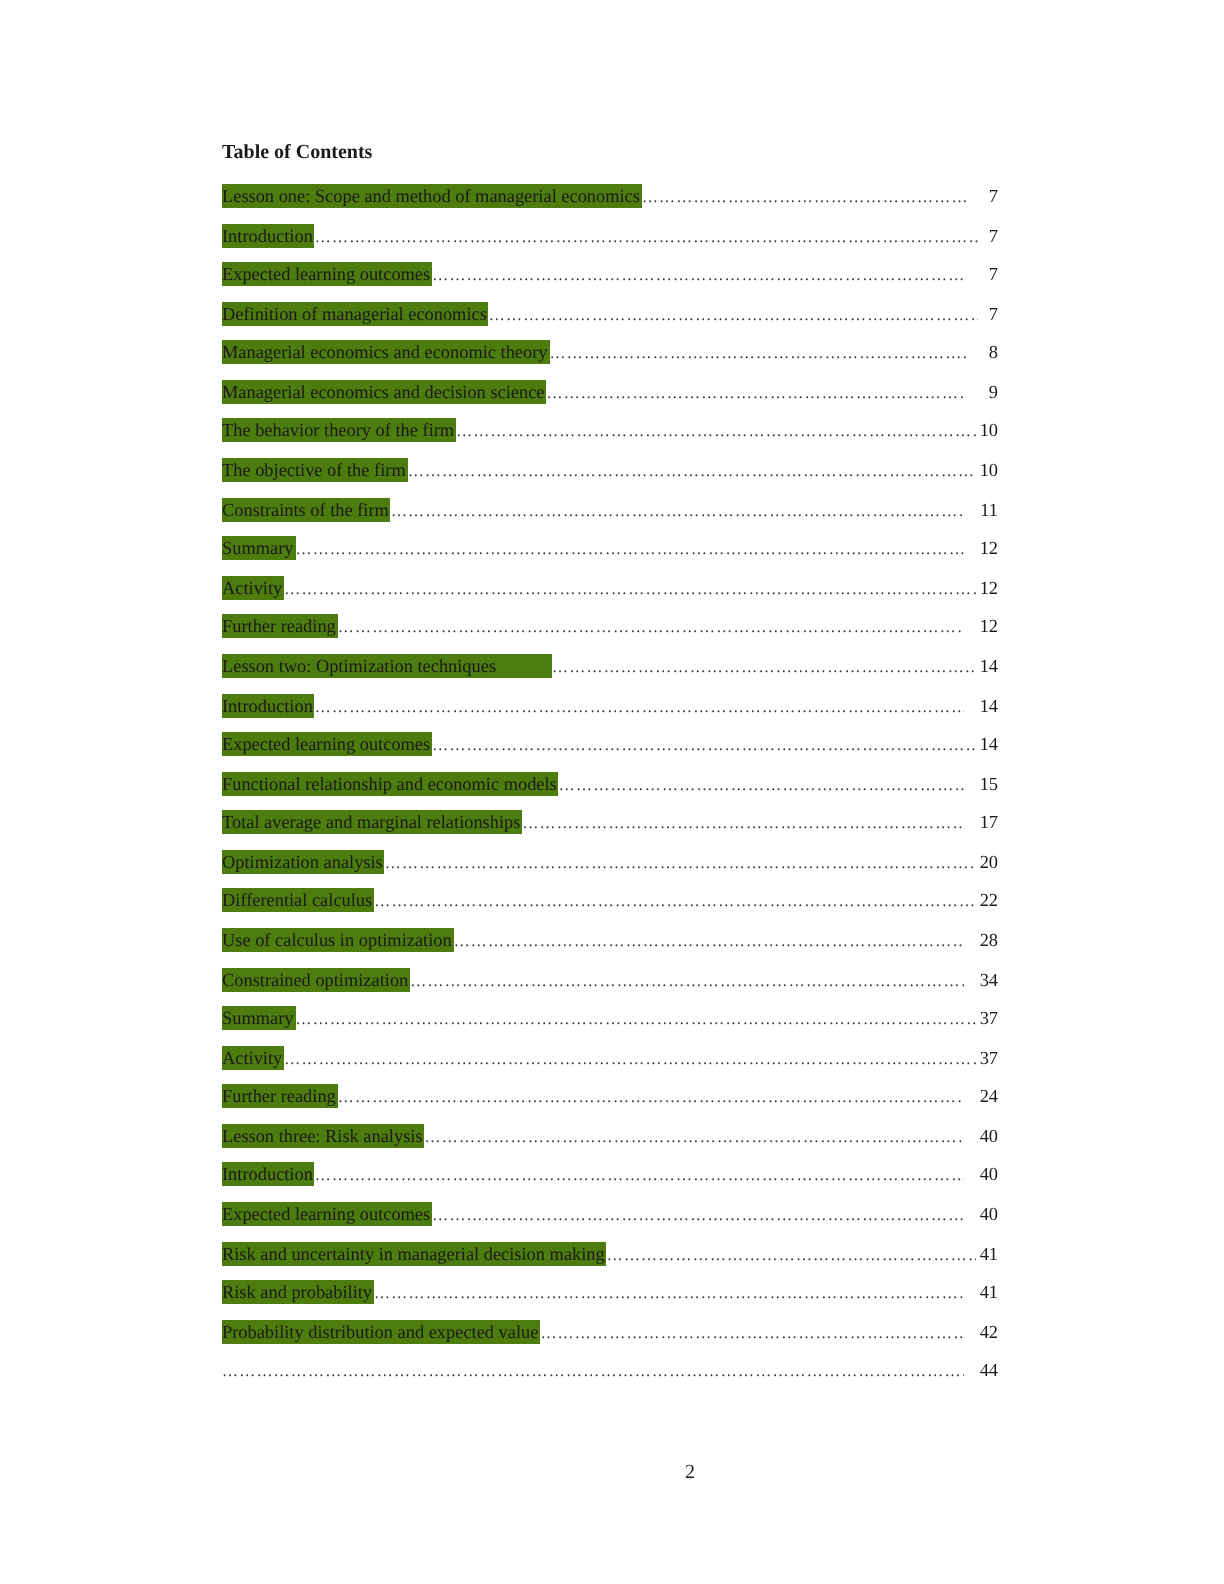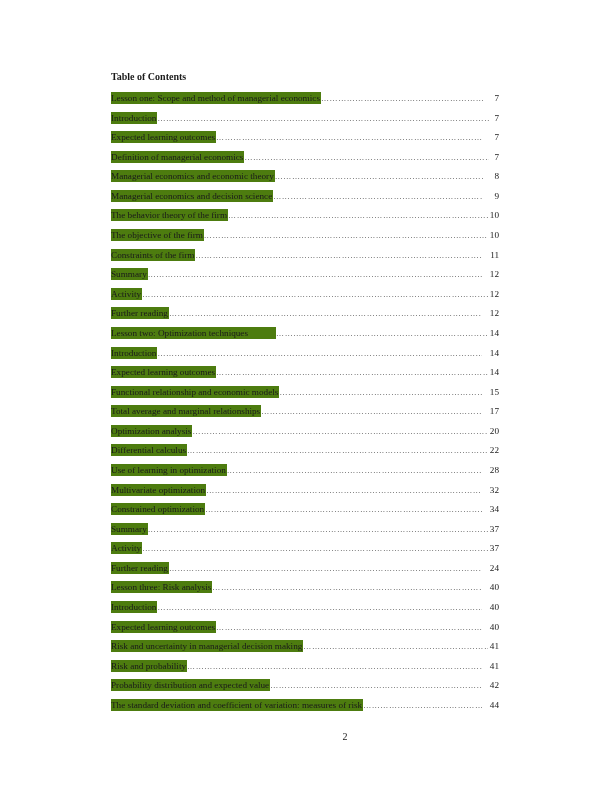--- a/index.html
+++ b/index.html
@@ -180,30 +180,25 @@
         <span class="toc-label">Optimization analysis</span>
         <span class="toc-leader"></span>
         <span class="toc-page">20</span>
       </li>
     <li class="toc-row">
         <span class="toc-label">Differential calculus</span>
         <span class="toc-leader"></span>
         <span class="toc-page">22</span>
       </li>
     <li class="toc-row gap">
-        <span class="toc-label">Use of learning in optimization</span>
+        <span class="toc-label">Use of calculus in optimization</span>
         <span class="toc-leader"></span>
         <span class="toc-page">28</span>
       </li>
     <li class="toc-row gap">
-        <span class="toc-label">Multivariate optimization</span>
-        <span class="toc-leader"></span>
-        <span class="toc-page">32</span>
-      </li>
-    <li class="toc-row gap">
         <span class="toc-label">Constrained optimization</span>
         <span class="toc-leader"></span>
         <span class="toc-page">34</span>
       </li>
     <li class="toc-row">
         <span class="toc-label">Summary</span>
         <span class="toc-leader"></span>
         <span class="toc-page">37</span>
       </li>
     <li class="toc-row">
@@ -240,20 +235,19 @@
         <span class="toc-label">Risk and probability</span>
         <span class="toc-leader"></span>
         <span class="toc-page">41</span>
       </li>
     <li class="toc-row gap">
         <span class="toc-label">Probability distribution and expected value</span>
         <span class="toc-leader"></span>
         <span class="toc-page">42</span>
       </li>
     <li class="toc-row gap">
-        <span class="toc-label">The standard deviation and coefficient of variation: measures of risk</span>
         <span class="toc-leader"></span>
         <span class="toc-page">44</span>
       </li>
   </ul>
 
   <div class="page-number">2</div>
 </div>
 
 </body></html>

